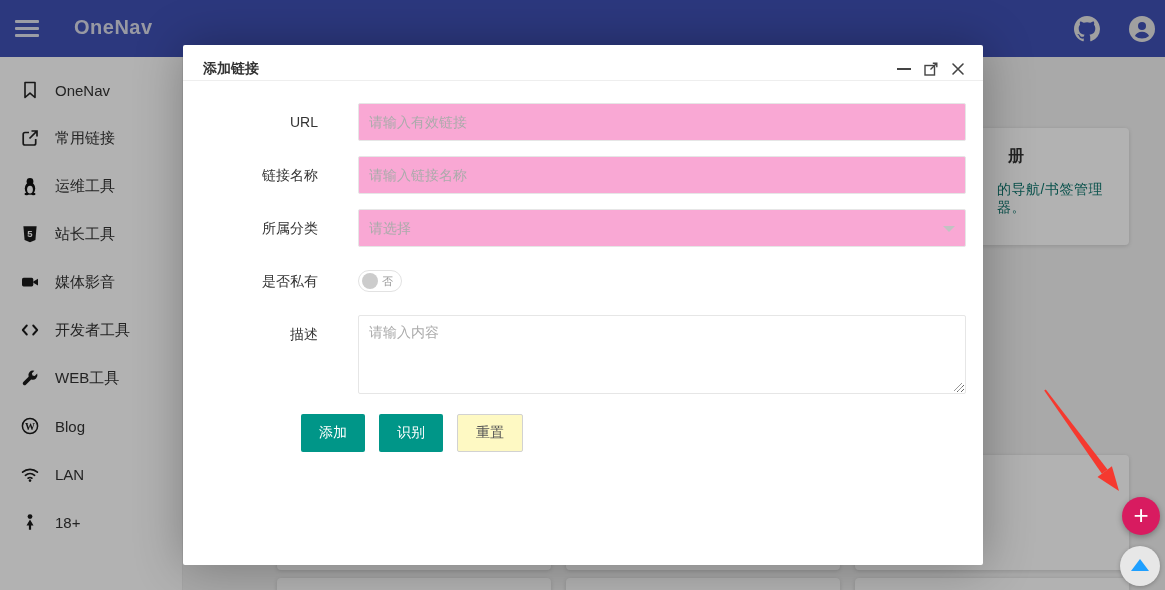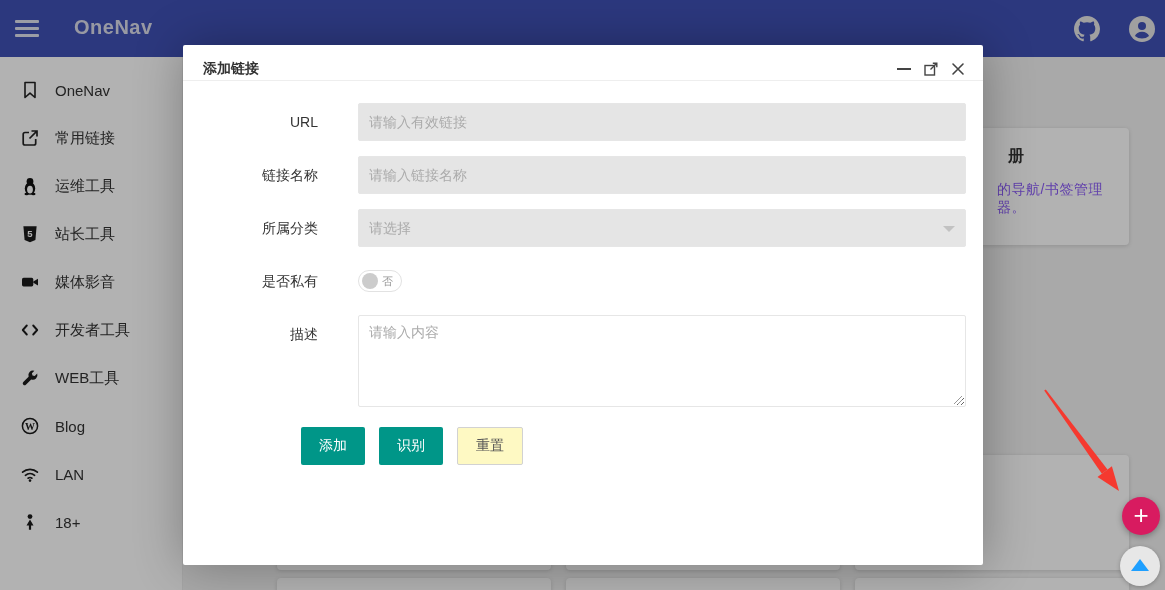--- a/index.html
+++ b/index.html
@@ -18,41 +18,41 @@
   
   .sidebar { position:absolute; left:0; top:57px; width:183px; height:533px; background:#fff; border-right:1px solid #ededed; padding-top:9px; z-index:1; }
   .side-item { height:48px; display:flex; align-items:center; padding-left:20px; cursor:pointer; }
   .side-item .sicon { width:20px; height:20px; margin-right:15px; flex:0 0 20px; display:flex; align-items:center; justify-content:center; }
   .side-item .slabel { font-size:15px; color:#333; white-space:nowrap; }
 
   
   .content { position:absolute; left:183px; top:57px; width:982px; height:533px; background:#f2f2f2; overflow:hidden; z-index:1; }
   .bg-card { position:absolute; background:#fff; border-radius:4px; box-shadow:0 1px 4px rgba(0,0,0,.14); overflow:hidden; }
   .bgc-title { position:absolute; font-size:16px; font-weight:bold; color:#333; }
-  .bgc-desc { position:absolute; font-size:14px; color:#8b5cf6; letter-spacing:.5px; }
+  .bgc-desc { position:absolute; font-size:14px; color:#0f766e; letter-spacing:.5px; }
 
   
   .shade { position:absolute; left:0; top:0; width:1165px; height:590px; background:rgba(0,0,0,.3); z-index:10; }
 
   
   .modal { position:absolute; left:183px; top:45px; width:800px; height:520px; background:#fff; border-radius:2px; box-shadow:1px 1px 50px rgba(0,0,0,.3); z-index:20; }
   .modal-header { height:36px; border-bottom:1px solid #eee; position:relative;font-weight:bold; }
   .modal-title { position:absolute; left:20px; top:0; line-height:47px; font-size:14px; color:#333; }
   .modal-controls { position:absolute; right:17px; top:0; height:47px; display:flex; align-items:center; gap:11px; }
   .mctl { width:16px; height:16px; display:flex; align-items:center; justify-content:center; cursor:pointer; }
   .mctl-min { width:14px; height:2px; background:#444; }
 
   .modal-body { padding-top:22px; }
   .form-row { position:relative; margin-bottom:15px; min-height:38px;padding-left:23px; }
   .form-label { position:absolute; left:0; top:0; width:135px; text-align:right; line-height:38px; font-size:14px; color:#333; }
   .form-field { margin-left:152px; width:608px; position:relative; }
-  .lay-input { width:608px; height:38px; border:1px solid #e6e6e6; border-radius:2px; padding:0 10px; font-size:14px; color:#666; outline:none; background:#e5e5e5; font-family:inherit; }
+  .lay-input { width:608px; height:38px; border:1px solid #e6e6e6; border-radius:2px; padding:0 10px; font-size:14px; color:#666; outline:none; background:#f9a8d4; font-family:inherit; }
   .lay-input::placeholder, .lay-textarea::placeholder { color:#ababab; }
   .select-arrow { position:absolute; right:11px; top:17px; width:0; height:0; border-left:6px solid transparent; border-right:6px solid transparent; border-top:6px solid #c2c2c2; pointer-events:none; }
-  .lay-textarea { width:608px; height:92px; border:1px solid #e6e6e6; border-radius:2px; padding:8px 10px; font-size:14px; color:#666; outline:none; resize:both; font-family:inherit; }
+  .lay-textarea { width:608px; height:79px; border:1px solid #e6e6e6; border-radius:2px; padding:8px 10px; font-size:14px; color:#666; outline:none; resize:both; font-family:inherit; }
   .resize-grip { position:absolute; right:3px; bottom:6px; width:10px; height:10px; pointer-events:none; }
 
   .switch { position:relative; display:inline-block; width:44px; height:22px; border:1px solid #e2e2e2; border-radius:20px; background:#fff; margin-top:8px; cursor:pointer; }
   .switch-knob { position:absolute; left:3px; top:2px; width:16px; height:16px; border-radius:50%; background:#cccccc; }
   .switch-text { position:absolute; right:8px; top:3px; font-size:11px; color:#999; }
 
   .btn-row { margin-left:118px; margin-top:16px; display:flex; gap:14px; }
   .btn { height:38px; padding:0 18px; font-size:14px; border-radius:2px; cursor:pointer; font-family:inherit; }
   .btn-teal { background:var(--btn,#009688); color:#fff; border:none; }
   .btn-plain { background:#fef9c3; color:#555; border:1px solid #d2d2d2; }

